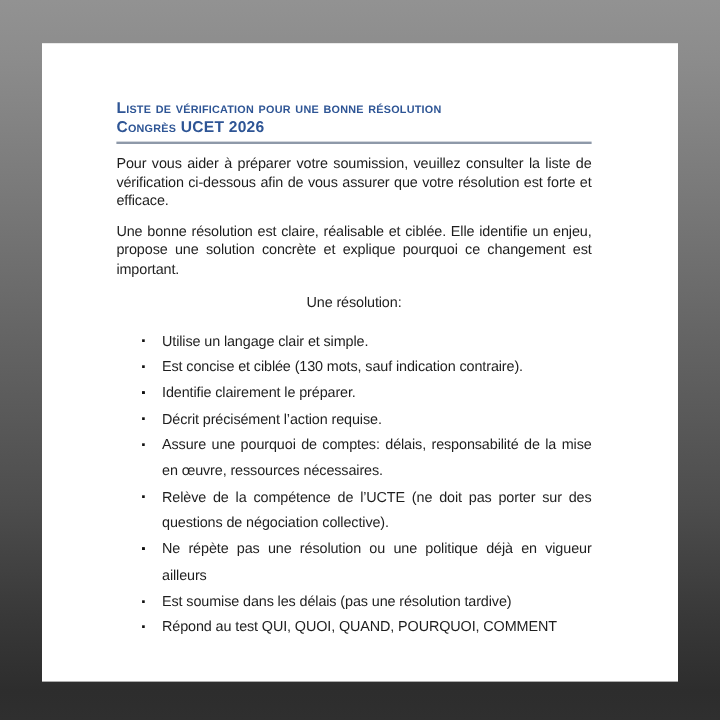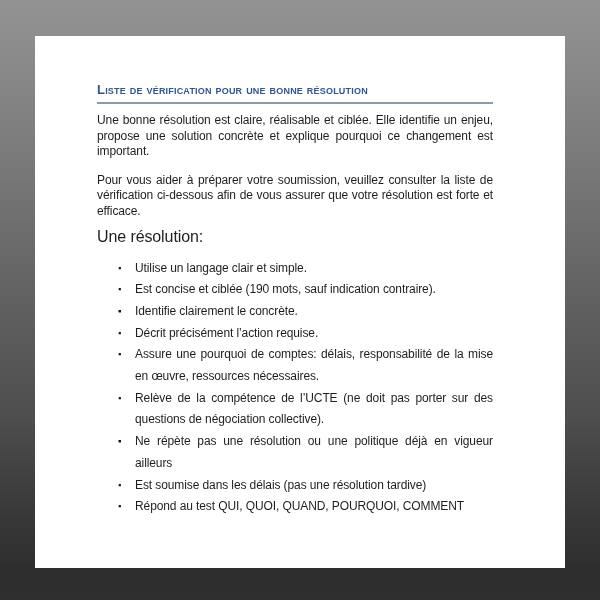--- a/index.html
+++ b/index.html
@@ -55,24 +55,25 @@
     font-size: 12px;
     letter-spacing: -0.1px;
     line-height: 15.5px;
     text-align: justify;
     margin: 0 0 13px 0;
   }
   .para.tight {
     margin-bottom: 10px;
   }
   .list-intro {
-    font-size: 16px;
+    font-size: 12px;
     letter-spacing: -0.1px;
     line-height: 15.5px;
     margin: 0 0 13px 0;
+    text-align: center;
   }
   ul.checklist {
     list-style: none;
     margin: 0;
     padding: 0 0 0 38px;
   }
   ul.checklist li {
     position: relative;
     font-size: 12px;
     letter-spacing: -0.1px;
@@ -90,43 +91,44 @@
   }
 </style>
 </head>
 <body>
 
 <div class="stage">
   <div class="doc">
 
     <div class="doc-header">
       <div class="doc-title-line">Liste de vérification pour une bonne résolution</div>
+      <div class="doc-title-line">Congrès UCET 2026</div>
       <div class="title-rule"></div>
     </div>
 
+    <p class="para tight">Pour vous aider à préparer votre soumission, veuillez consulter la liste de vérification ci-dessous afin de vous assurer que votre résolution est forte et efficace.</p>
     <p class="para">Une bonne résolution est claire, réalisable et ciblée. Elle identifie un enjeu, propose une solution concrète et explique pourquoi ce changement est important.</p>
-    <p class="para tight">Pour vous aider à préparer votre soumission, veuillez consulter la liste de vérification ci-dessous afin de vous assurer que votre résolution est forte et efficace.</p>
 
     <p class="list-intro">Une résolution:</p>
 
     <ul class="checklist">
       <li>
         <span class="bullet">▪</span>
         <span>Utilise un langage clair et simple.</span>
       </li>
       <li>
         <span class="bullet">▪</span>
-        <span>Est concise et ciblée (190 mots, sauf indication contraire).</span>
+        <span>Est concise et ciblée (130 mots, sauf indication contraire).</span>
       </li>
       <li>
         <span class="bullet">▪</span>
       </li>
       <li>
         <span class="bullet">▪</span>
-        <span>Identifie clairement le concrète.</span>
+        <span>Identifie clairement le préparer.</span>
       </li>
       <li>
         <span class="bullet">▪</span>
         <span>Décrit précisément l’action requise.</span>
       </li>
       <li>
         <span class="bullet">▪</span>
         <span>Assure une pourquoi de comptes: délais, responsabilité de la mise en œuvre, ressources nécessaires.</span>
       </li>
       <li>

